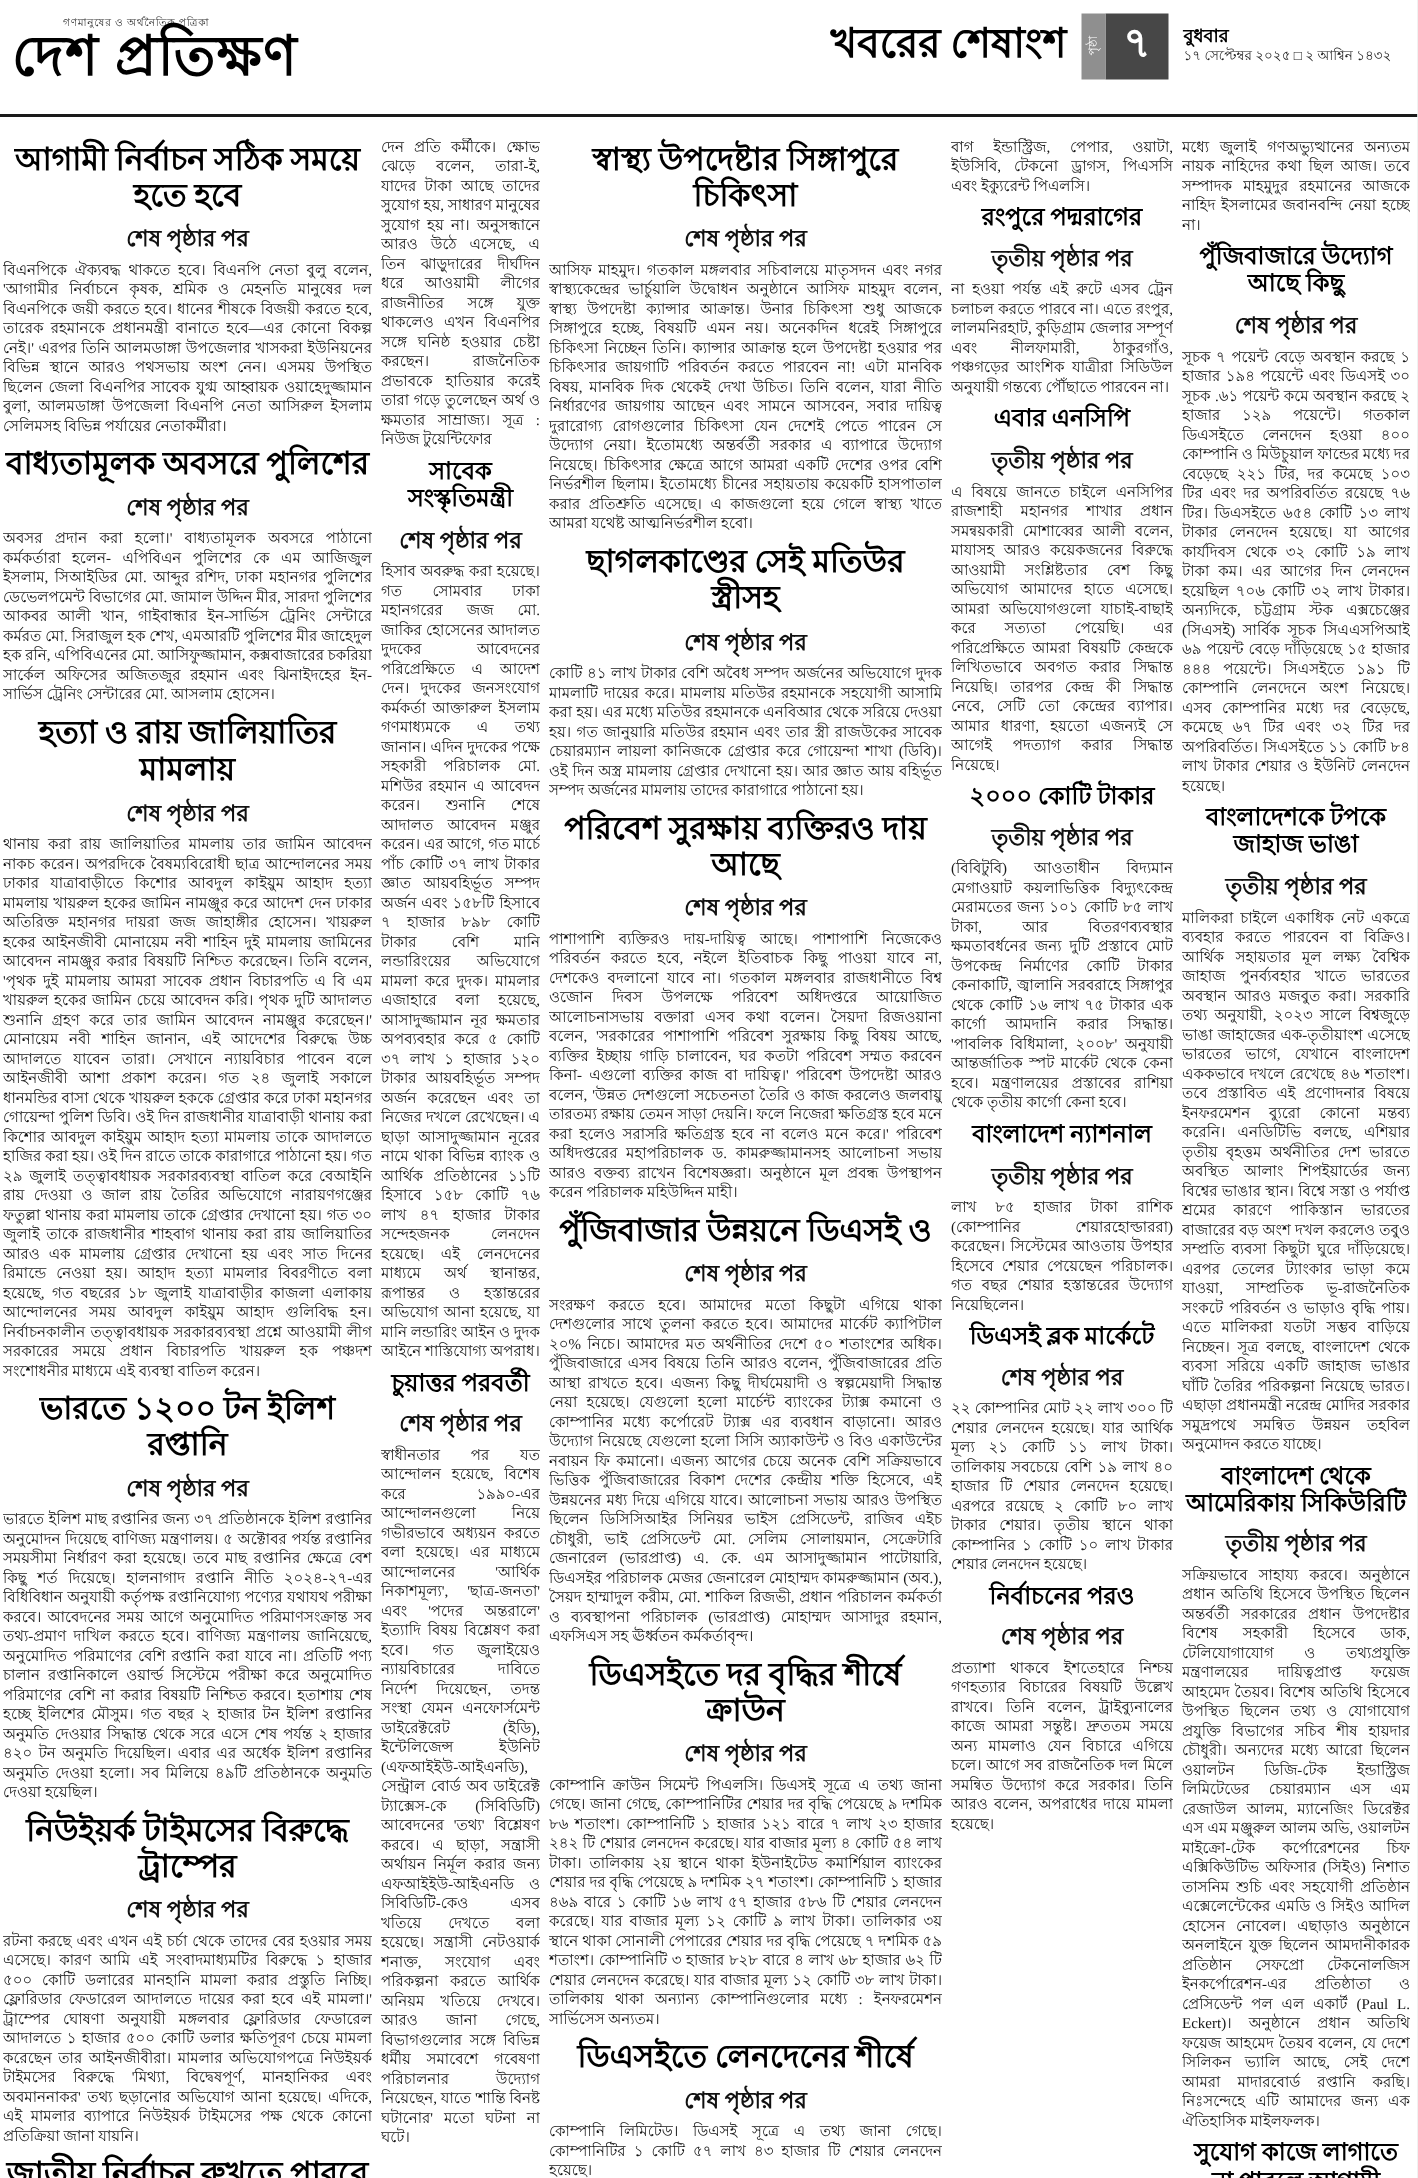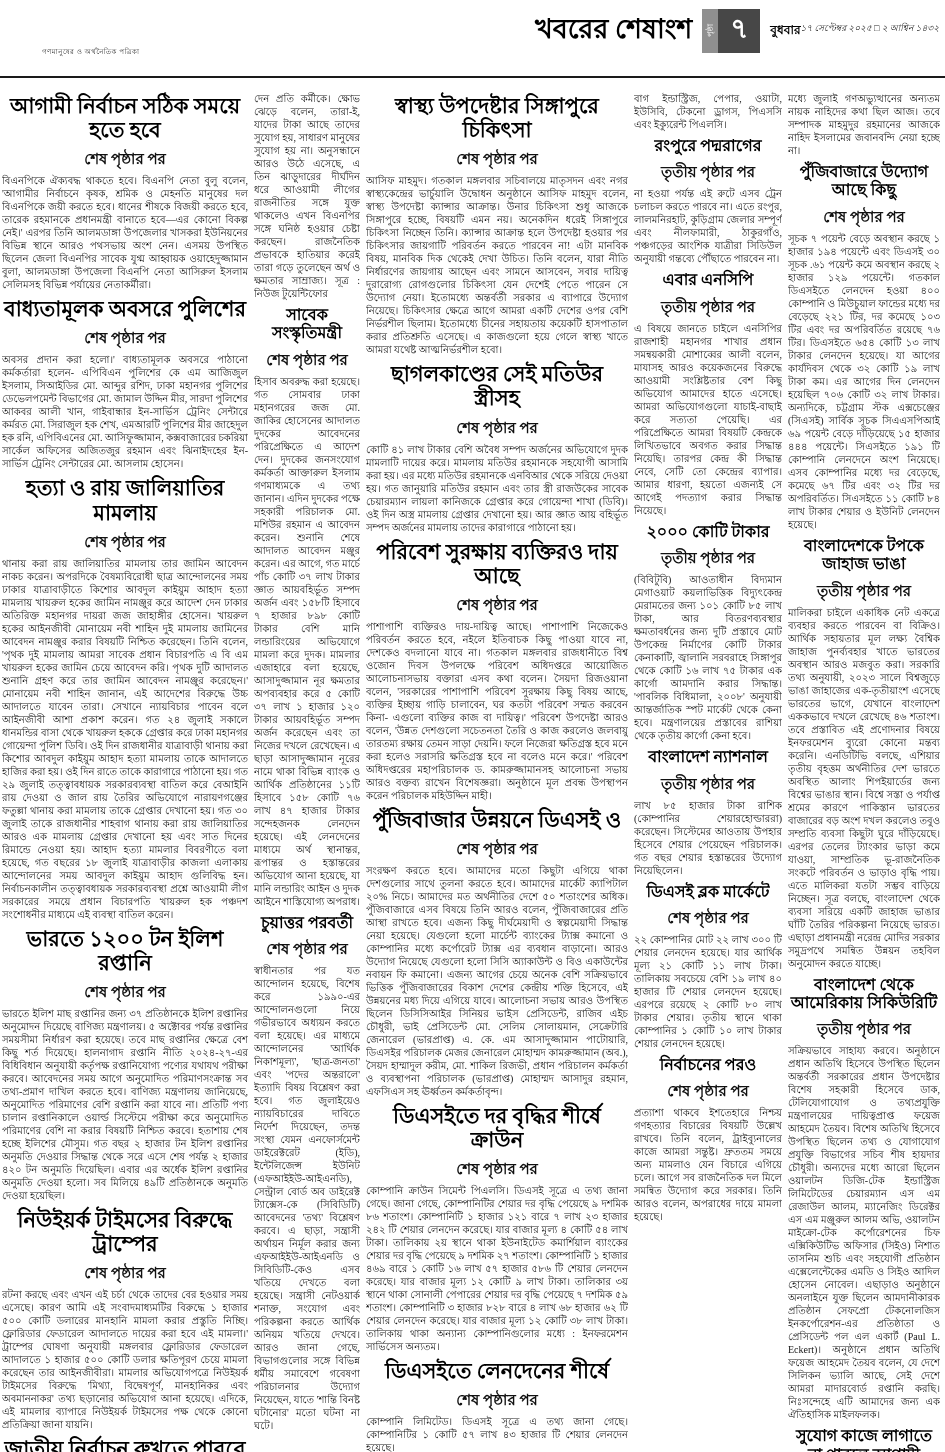--- a/index.html
+++ b/index.html
@@ -24,23 +24,23 @@
   .pagebox .pglabel{
     background:#8f8f8f;color:#fff;width:16px;font-size:8px;
     display:flex;align-items:center;justify-content:center;
     writing-mode:vertical-rl;transform:rotate(180deg);
     font-family:"Liberation Sans",sans-serif;
   }
   .pagebox .pgnum{
     background:#474747;color:#fff;width:42px;font-size:28px;font-weight:bold;
     display:flex;align-items:center;justify-content:center;
   }
-  .dateblock{display:flex;flex-direction:row;line-height:1.25;min-width:150px;text-align:center;}
+  .dateblock{display:flex;flex-direction:column;line-height:1.25;min-width:150px;}
   .dateblock .day{font-size:12px;font-weight:bold;color:#000;}
-  .dateblock .dateline{font-size:9px;color:#222;font-style:italic;}
+  .dateblock .dateline{font-size:9px;color:#222;}
   
   .content{position:absolute;left:0;top:80px;width:945px;height:1372px;}
   .band{position:absolute;top:12px;height:1372px;overflow:hidden;}
   .band-a{left:2px;width:246px;}
   .band-c{left:254px;width:106px;}
   .band-d{left:366px;width:262px;}
   .band-e{left:634px;width:148px;}
   .band-f{left:788px;width:152px;}
   article.story{margin:0 0 6px 0;}
   article.story h2{
@@ -57,20 +57,21 @@
   }
 </style>
 </head>
 <body>
 
 <div class="page">
 
   <header class="masthead-bar">
     <div class="brand">
       <span class="tagline">গণমানুষের ও অর্থনৈতিক পত্রিকা</span>
+      <span class="title">দেশ প্রতিক্ষণ</span>
     </div>
     <div class="head-right">
       <span class="section-title">খবরের শেষাংশ</span>
       <span class="pagebox">
         <span class="pglabel">পৃষ্ঠা</span>
         <span class="pgnum">৭</span>
       </span>
       <span class="dateblock">
         <span class="day">বুধবার</span>
         <span class="dateline">১৭ সেপ্টেম্বর ২০২৫ □ ২ আশ্বিন ১৪৩২</span>

